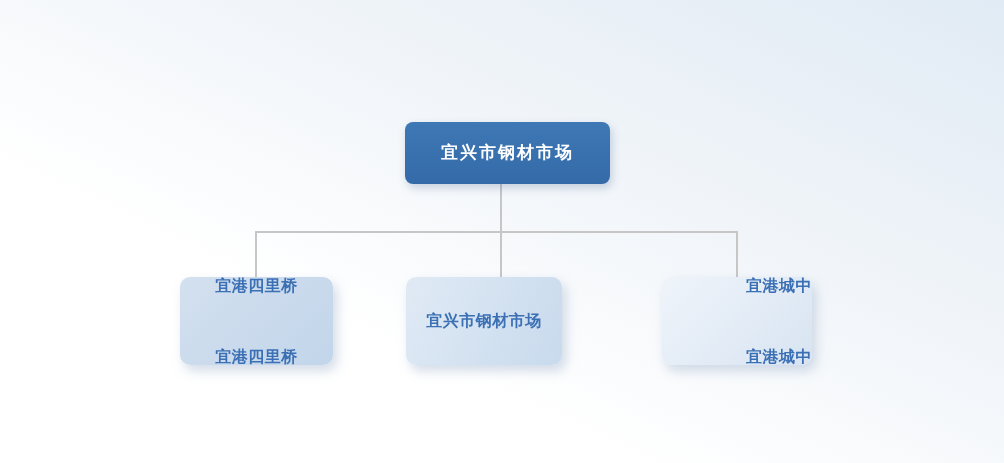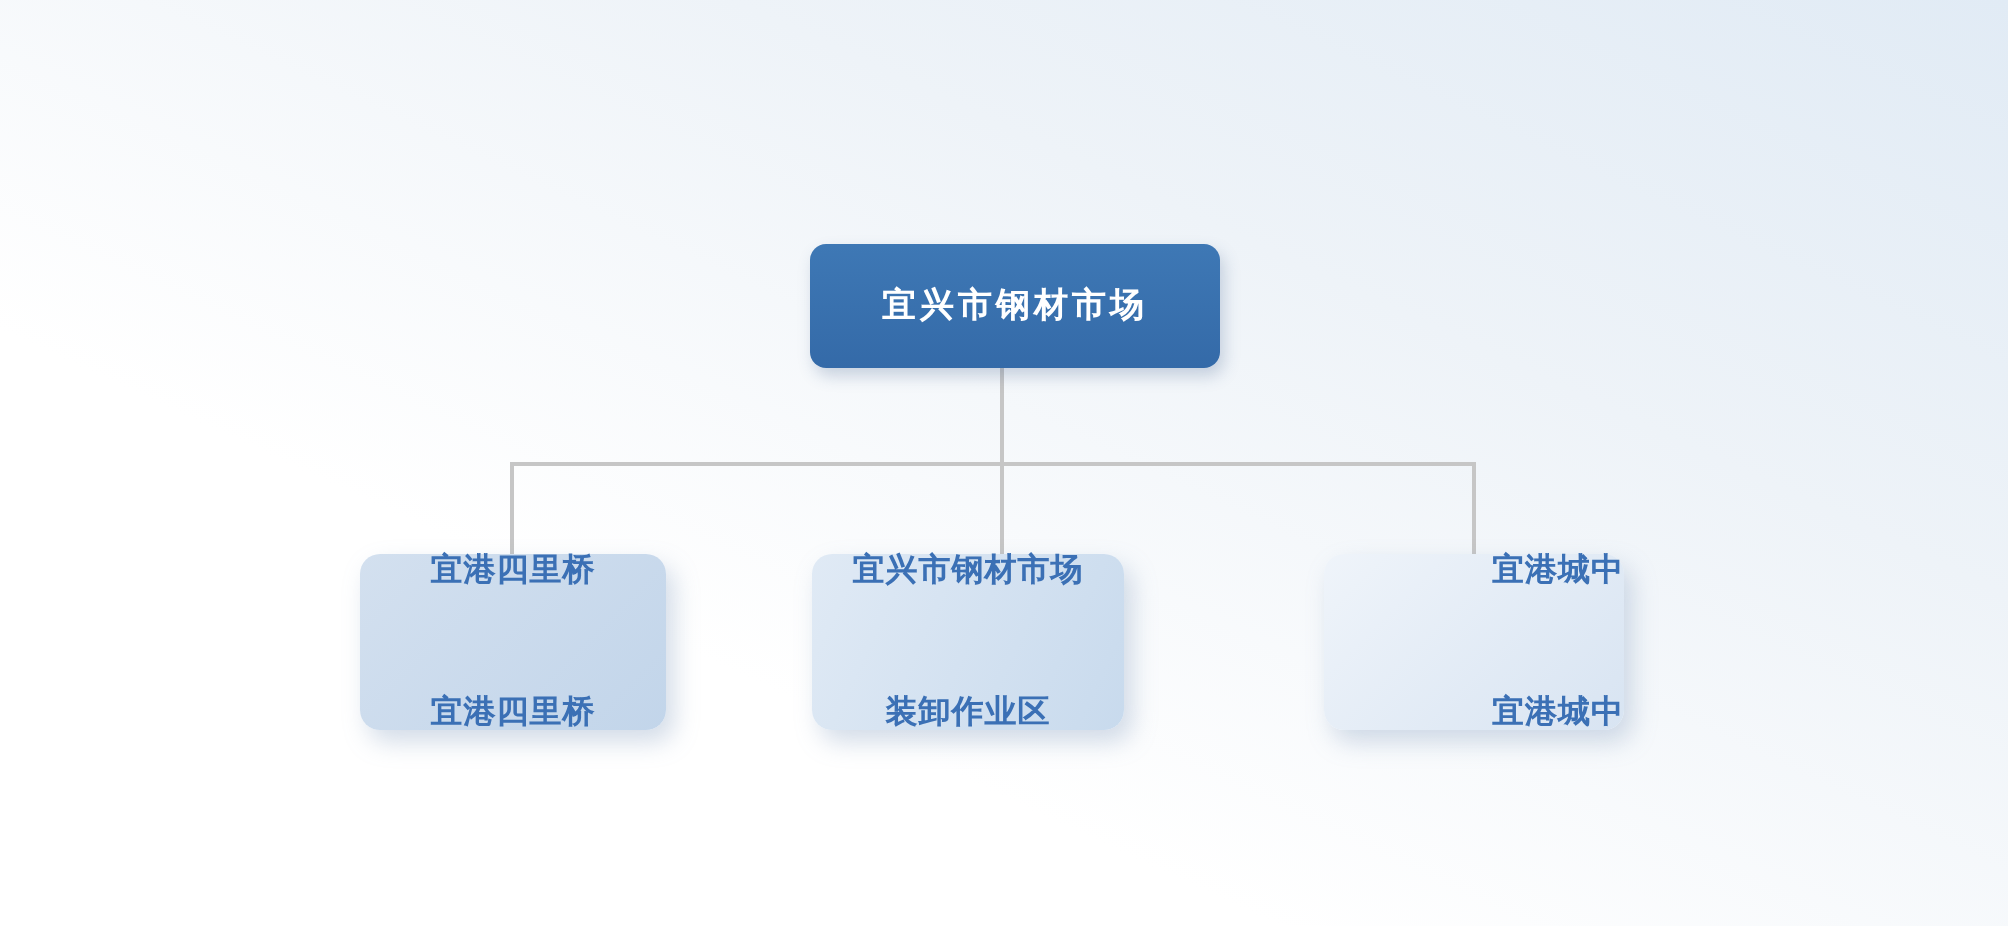--- a/index.html
+++ b/index.html
@@ -115,21 +115,20 @@
     <span>宜兴市钢材市场</span>
   </div>
 
   <div class="node child-box child-1">
     <span>宜港四里桥</span>
     <span>宜港四里桥</span>
   </div>
 
   <div class="node child-box child-2">
     <span>宜兴市钢材市场</span>
-    <span>装卸作业区</span>
   </div>
 
   <div class="node child-box child-3">
     <span>宜港城中</span>
     <span>宜港城中</span>
   </div>
 
 </div>
 
 </body></html>

